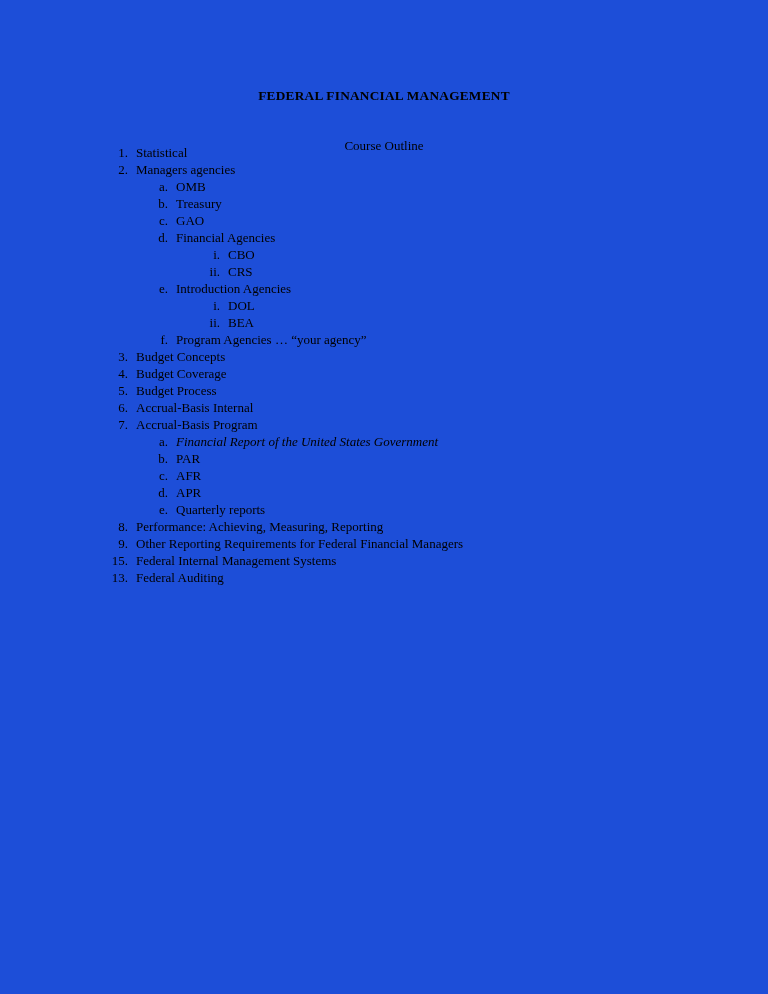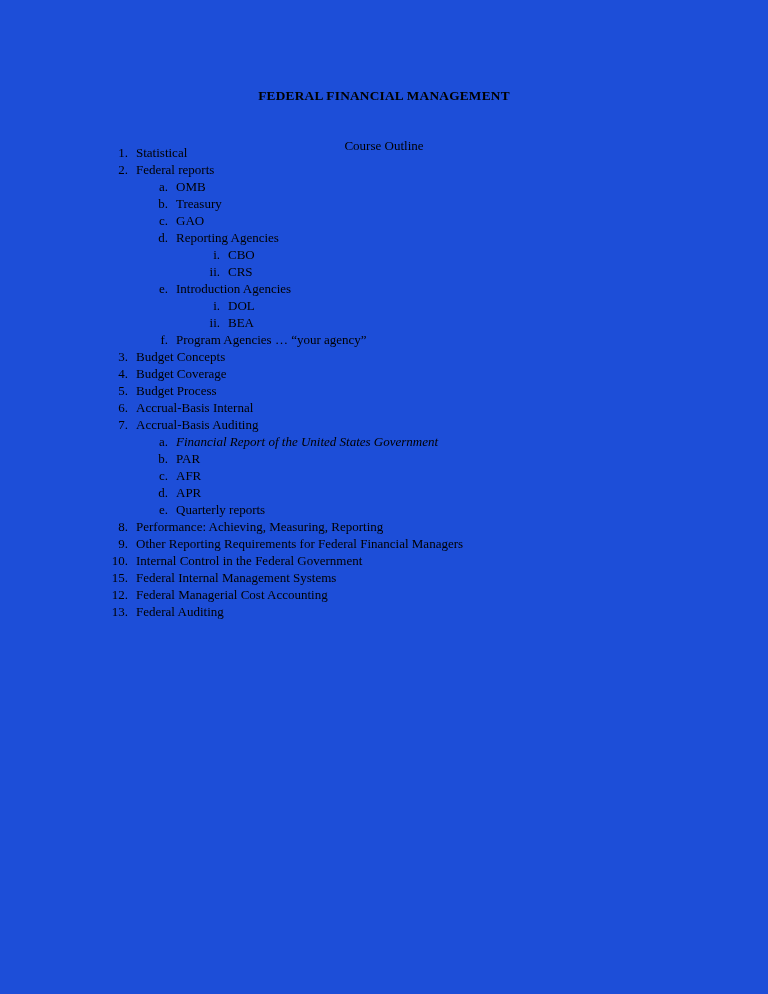--- a/index.html
+++ b/index.html
@@ -95,42 +95,40 @@
 <body style="background: rgb(255, 255, 255); color: rgb(0, 0, 0);">
 
 <div class="page">
 
   <div class="doc-title">FEDERAL FINANCIAL MANAGEMENT</div>
 
   <div class="doc-subtitle">Course Outline</div>
 
   <div class="outline">
       <div class="row lvl1"><span class="marker">1.</span><span class="label">Statistical</span></div>
-      <div class="row lvl1"><span class="marker">2.</span><span class="label">Federal reports</span></div>
+      <div class="row lvl1"><span class="marker">2.</span><span class="label">Managers agencies</span></div>
       <div class="row lvl2"><span class="marker">a.</span><span class="label">OMB</span></div>
       <div class="row lvl2"><span class="marker">b.</span><span class="label">Treasury</span></div>
       <div class="row lvl2"><span class="marker">c.</span><span class="label">GAO</span></div>
-      <div class="row lvl2"><span class="marker">d.</span><span class="label">Reporting Agencies</span></div>
+      <div class="row lvl2"><span class="marker">d.</span><span class="label">Financial Agencies</span></div>
       <div class="row lvl3"><span class="marker">i.</span><span class="label">CBO</span></div>
       <div class="row lvl3"><span class="marker">ii.</span><span class="label">CRS</span></div>
       <div class="row lvl2"><span class="marker">e.</span><span class="label">Introduction Agencies</span></div>
       <div class="row lvl3"><span class="marker">i.</span><span class="label">DOL</span></div>
       <div class="row lvl3"><span class="marker">ii.</span><span class="label">BEA</span></div>
       <div class="row lvl2"><span class="marker">f.</span><span class="label">Program Agencies … “your agency”</span></div>
       <div class="row lvl1"><span class="marker">3.</span><span class="label">Budget Concepts</span></div>
       <div class="row lvl1"><span class="marker">4.</span><span class="label">Budget Coverage</span></div>
       <div class="row lvl1"><span class="marker">5.</span><span class="label">Budget Process</span></div>
       <div class="row lvl1"><span class="marker">6.</span><span class="label">Accrual-Basis Internal</span></div>
-      <div class="row lvl1"><span class="marker">7.</span><span class="label">Accrual-Basis Auditing</span></div>
+      <div class="row lvl1"><span class="marker">7.</span><span class="label">Accrual-Basis Program</span></div>
       <div class="row lvl2"><span class="marker">a.</span><span class="label italic">Financial Report of the United States Government</span></div>
       <div class="row lvl2"><span class="marker">b.</span><span class="label">PAR</span></div>
       <div class="row lvl2"><span class="marker">c.</span><span class="label">AFR</span></div>
       <div class="row lvl2"><span class="marker">d.</span><span class="label">APR</span></div>
       <div class="row lvl2"><span class="marker">e.</span><span class="label">Quarterly reports</span></div>
       <div class="row lvl1"><span class="marker">8.</span><span class="label">Performance: Achieving, Measuring, Reporting</span></div>
       <div class="row lvl1"><span class="marker">9.</span><span class="label">Other Reporting Requirements for Federal Financial Managers</span></div>
-      <div class="row lvl1"><span class="marker">10.</span><span class="label">Internal Control in the Federal Government</span></div>
       <div class="row lvl1"><span class="marker">15.</span><span class="label">Federal Internal Management Systems</span></div>
-      <div class="row lvl1"><span class="marker">12.</span><span class="label">Federal Managerial Cost Accounting</span></div>
       <div class="row lvl1"><span class="marker">13.</span><span class="label">Federal Auditing</span></div>
     </div>
 
 </div>
 
 </body></html>

